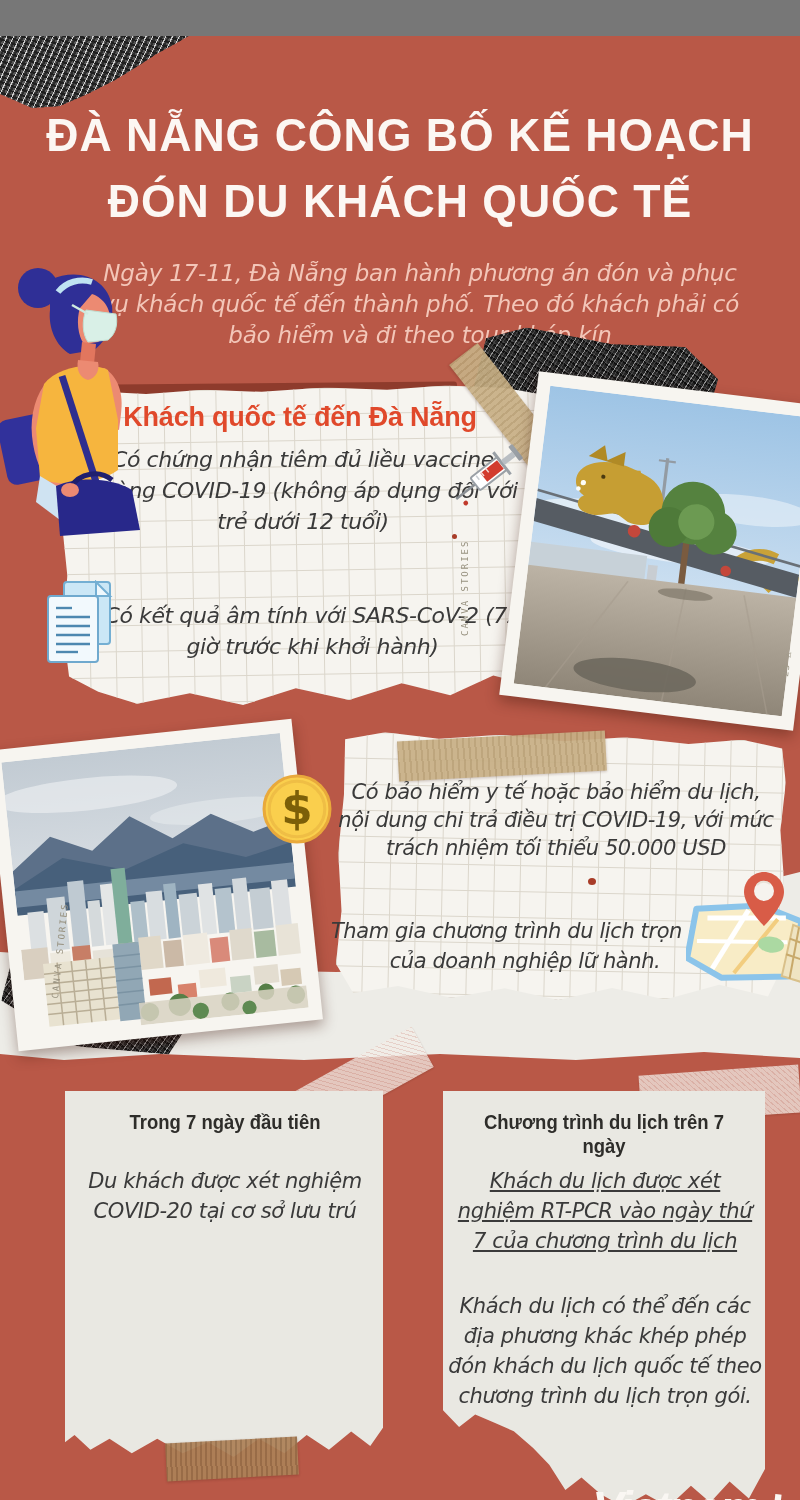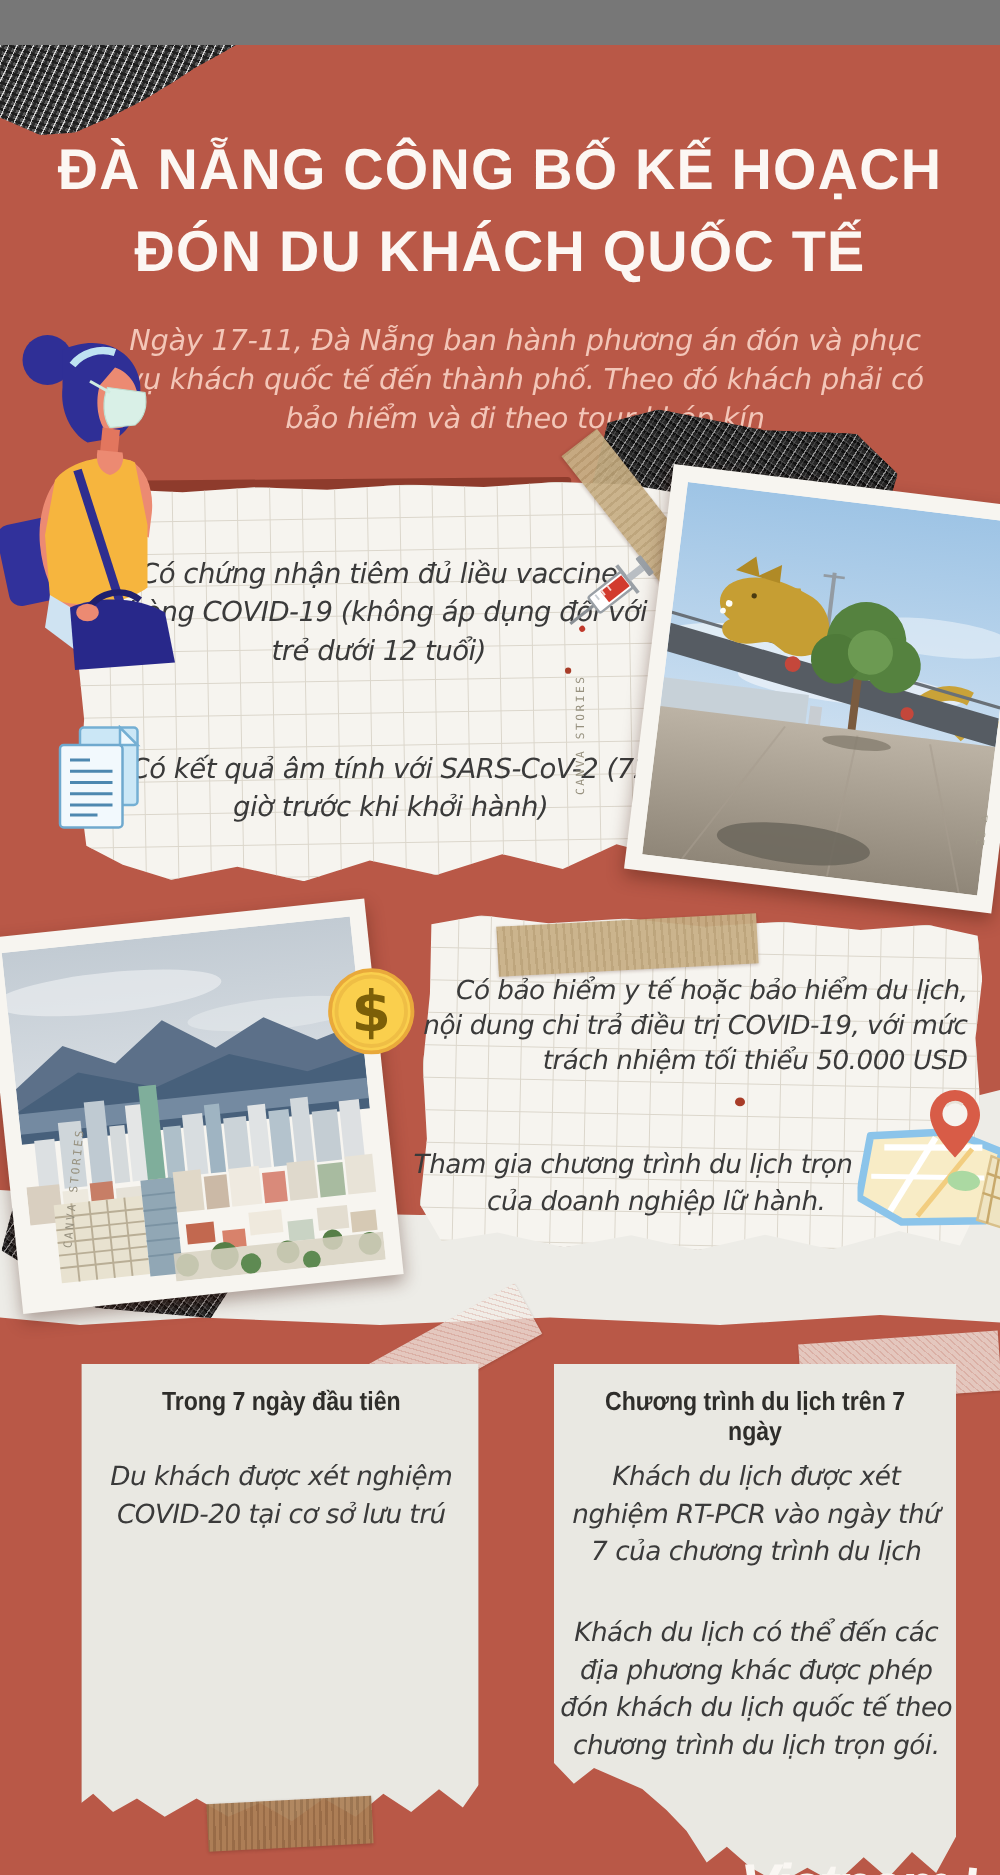--- a/index.html
+++ b/index.html
@@ -19,21 +19,21 @@
     background-size:26px 26px;box-shadow:0 4px 10px rgba(70,25,12,.3);}
   .plain-card{background:#E9E8E2;box-shadow:0 3px 8px rgba(70,25,12,.28);}
   .band{background:#EDECE7;}
   
   .title{color:#FCF7F3;font-weight:bold;font-size:46px;letter-spacing:1px;text-align:center;transform:scaleX(.97);}
   .hand{font-family:"DejaVu Sans",sans-serif;font-style:italic;color:#3A3A3A;letter-spacing:-0.4px;text-align:center;}
   .subtitle{font-family:"DejaVu Sans",sans-serif;font-style:italic;color:#F3C6B8;font-size:23px;line-height:31px;text-align:center;letter-spacing:-0.2px;}
   .card-heading{color:#E0492B;font-weight:bold;font-size:27px;text-align:center;letter-spacing:-0.2px;}
   .sub-heading{color:#2E2D2A;font-weight:bold;font-size:21px;text-align:center;transform:scaleX(.88);letter-spacing:0px;}
   .body-22{font-size:22px;line-height:31px;}
-  .body-21{font-size:21px;line-height:28px;text-align:right;}
+  .body-21{font-size:21px;line-height:28px;}
   .body-21b{font-size:21px;line-height:30px;}
   .tape{opacity:.93;box-shadow:0 1px 3px rgba(60,20,10,.25);}
   .tape.tan{background:#C8B086;background-image:repeating-linear-gradient(88deg, rgba(120,90,40,.18) 0 2px, transparent 2px 6px);}
   .tape.brown{background:#AD8158;background-image:repeating-linear-gradient(92deg, rgba(70,40,15,.22) 0 2px, transparent 2px 5px);}
   .tape.white{background:rgba(243,237,231,.8);background-image:repeating-linear-gradient(45deg, rgba(186,94,78,.22) 0 1px, transparent 1px 4px);box-shadow:0 1px 2px rgba(60,20,10,.18);}
   .polaroid{background:#F7F5F0;box-shadow:0 6px 14px rgba(60,20,10,.38);padding:13px;}
   .polaroid .ph{width:100%;height:100%;display:block;}
   .wm{font-family:"DejaVu Sans Mono",monospace;font-size:9px;color:#97917F;letter-spacing:2px;white-space:nowrap;}
   .mark{font-family:"DejaVu Sans Mono",monospace;font-size:9px;color:#A19B8A;letter-spacing:1px;white-space:nowrap;}
   .speck{border-radius:50%;background:#A83C28;}
@@ -62,20 +62,21 @@
   <div class="abs grunge" style="left:630px;top:545px;width:95px;height:130px;transform:rotate(-12deg);
        clip-path:polygon(10% 0,90% 6%,100% 45%,88% 95%,30% 100%,0 70%,6% 30%);"></div>
   <div class="abs grunge" style="left:8px;top:855px;width:205px;height:160px;transform:rotate(10deg);
        clip-path:polygon(8% 8%,45% 0,90% 10%,100% 50%,85% 95%,40% 100%,0 80%,3% 35%);"></div>
 
   <div class="abs darkstrip" style="left:112px;top:347px;width:345px;height:12px;transform:rotate(-.5deg);"></div>
 
   <div class="abs paper" style="left:62px;top:352px;width:482px;height:316px;transform:rotate(-1deg);
        clip-path:polygon(1% 2%,8% 0,18% 1%,30% 0,42% 1%,55% 0,68% 1%,80% 0,92% 1%,99% 3%,100% 14%,99% 28%,100% 44%,99% 60%,100% 76%,99% 88%,96% 95%,89% 92%,80% 98%,70% 94%,59% 99%,48% 95%,37% 100%,26% 96%,15% 99%,7% 95%,1% 90%,0 76%,1% 58%,0 40%,1% 20%);"></div>
 
+  <div class="abs card-heading" style="left:90px;top:366px;width:420px;">Khách quốc tế đến Đà Nẵng</div>
   <div class="abs hand body-22" style="left:88px;top:408px;width:430px;">Có chứng nhận tiêm đủ liều vaccine phòng COVID-19 (không áp dụng đối với trẻ dưới 12 tuổi)</div>
   <div class="abs hand body-22" style="left:100px;top:564px;width:425px;">Có kết quả âm tính với SARS-CoV-2 (72 giờ trước khi khởi hành)</div>
   <div class="abs wm" style="left:460px;top:600px;transform:rotate(-90deg);transform-origin:left top;">CANVA STORIES</div>
   <div class="abs mark" style="left:520px;top:500px;transform:rotate(-90deg);transform-origin:left top;">23 △</div>
 
   <div class="abs tape tan" style="left:438px;top:352px;width:132px;height:36px;transform:rotate(52deg);"></div>
 
   <svg class="abs" viewBox="0 0 86 86" style="left:444px;top:396px;width:86px;height:86px;">
     <g transform="rotate(-38 43 43)">
       <line x1="4" y1="43" x2="28" y2="43" stroke="#8A8F94" stroke-width="2.5"></line>
@@ -297,20 +298,20 @@
 
   <div class="abs plain-card" style="left:65px;top:1055px;width:318px;height:366px;
        clip-path:polygon(0 0,100% 0,100% 92%,96% 97%,90% 93%,83% 98%,76% 94%,69% 99%,61% 95%,53% 100%,45% 96%,37% 99%,29% 95%,21% 99%,14% 95%,8% 98%,3% 94%,0 96%);"></div>
   <div class="abs sub-heading" style="left:75px;top:1074px;width:300px;">Trong 7 ngày đầu tiên</div>
   <div class="abs hand body-21b" style="left:85px;top:1130px;width:280px;">Du khách được xét nghiệm COVID-20 tại cơ sở lưu trú</div>
   <div class="abs tape brown" style="left:166px;top:1404px;width:132px;height:38px;transform:rotate(-3deg);"></div>
 
   <div class="abs plain-card" style="left:443px;top:1055px;width:322px;height:420px;
        clip-path:polygon(0 0,100% 0,100% 90%,95% 97%,89% 93%,83% 98%,77% 94%,70% 99%,63% 96%,56% 99%,49% 96%,43% 92%,38% 95%,33% 89%,28% 85%,22% 81%,16% 79%,10% 77%,5% 80%,0 76%);"></div>
   <div class="abs sub-heading" style="left:448px;top:1074px;width:312px;">Chương trình du lịch trên 7 ngày</div>
-  <div class="abs hand body-21b" style="left:455px;top:1130px;width:300px;">Khách du lịch được xét nghiệm RT-PCR vào ngày thứ 7 của chương trình du lịch</div>
-  <div class="abs hand body-21b" style="left:448px;top:1255px;width:314px;">Khách du lịch có thể đến các địa phương khác được phép đón khách du lịch quốc tế theo chương trình du lịch trọn gói.</div>
+  <div class="abs hand body-21b" style="left:455px;top:1130px;width:300px;text-decoration:underline;">Khách du lịch được xét nghiệm RT-PCR vào ngày thứ 7 của chương trình du lịch</div>
+  <div class="abs hand body-21b" style="left:448px;top:1255px;width:314px;">Khách du lịch có thể đến các địa phương khác khép phép đón khách du lịch quốc tế theo chương trình du lịch trọn gói.</div>
 
   <div class="abs logo" style="left:500px;top:1436px;width:292px;text-align:right;">
     <span>Vietnam</span><span class="plus">+</span>
   </div>
 
 </div>
 
 </body></html>

